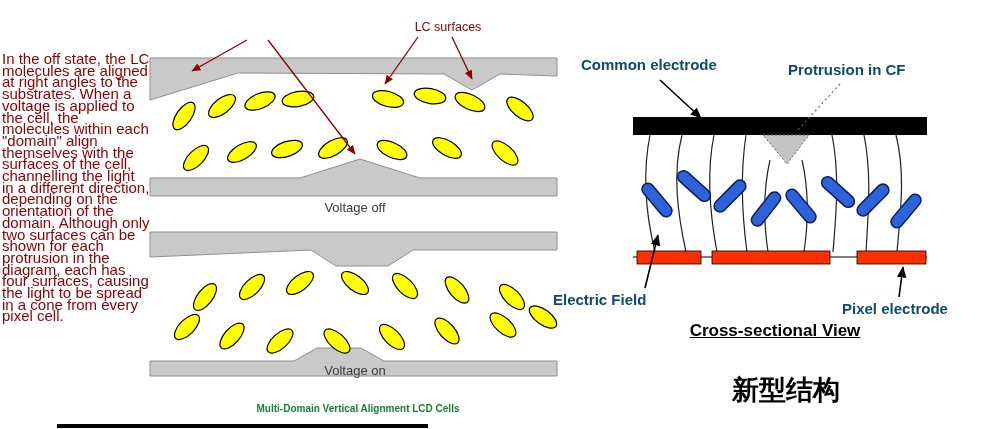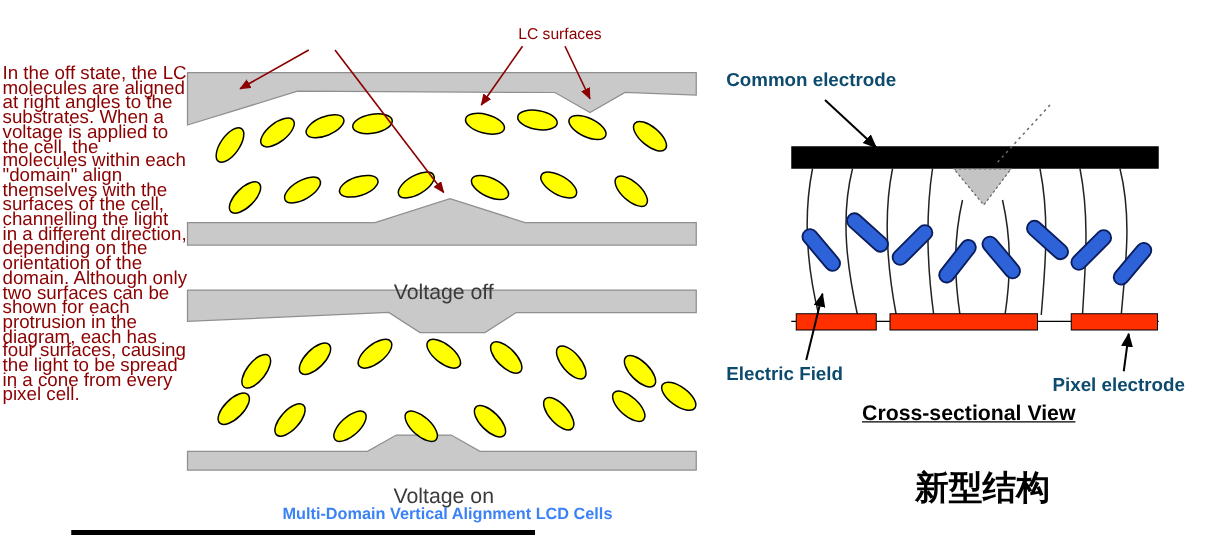--- a/index.html
+++ b/index.html
@@ -9,25 +9,25 @@
   }
   .abs{position:absolute;}
   .left-para{
     left:2px;top:53px;width:148px;
     font-size:15px;line-height:11.7px;color:#8b0000;
   }
   .anno-label{
     font-size:12.5px;color:#8b0000;text-align:center;line-height:14px;
   }
   .volt-label{
-    font-size:17px;color:#3a3a3a;text-align:center;width:150px;margin-top:24px;
+    font-size:13px;color:#3a3a3a;text-align:center;width:150px;
   }
   .mva-caption{
     left:152px;top:403px;width:412px;text-align:center;
-    font-size:13px;font-weight:bold;color:#3b82f6;
+    font-size:10px;font-weight:bold;color:#15803d;
   }
   .cs-label{
     font-size:15px;font-weight:bold;color:#0c4a6e;white-space:nowrap;
   }
   .cs-caption{
     left:652px;top:321px;width:246px;text-align:center;
     font-size:17px;font-weight:bold;color:#000;text-decoration:underline;
   }
   .cn-title{
     left:688px;top:372px;width:196px;text-align:center;
@@ -161,22 +161,23 @@
   <div class="abs anno-label" style="left:393px;top:20px;width:110px;">LC surfaces</div>
 
   <div class="abs volt-label" style="left:280px;top:200px;">Voltage off</div>
 
   <div class="abs volt-label" style="left:280px;top:363px;">Voltage on</div>
 
   <div class="abs mva-caption">Multi-Domain Vertical Alignment LCD Cells</div>
 
   <div class="abs cs-label" style="left:581px;top:56px;">Common electrode</div>
 
+  <div class="abs cs-label" style="left:788px;top:61px;">Protrusion in CF</div>
 
-  <div class="abs cs-label" style="left:581px;top:291px;">Electric Field</div>
+  <div class="abs cs-label" style="left:553px;top:291px;">Electric Field</div>
 
   <div class="abs cs-label" style="left:842px;top:300px;">Pixel electrode</div>
 
   <div class="abs cs-caption">Cross-sectional View</div>
 
   <div class="abs cn-title">新型结构</div>
 
 </div>
 
 </body></html>

